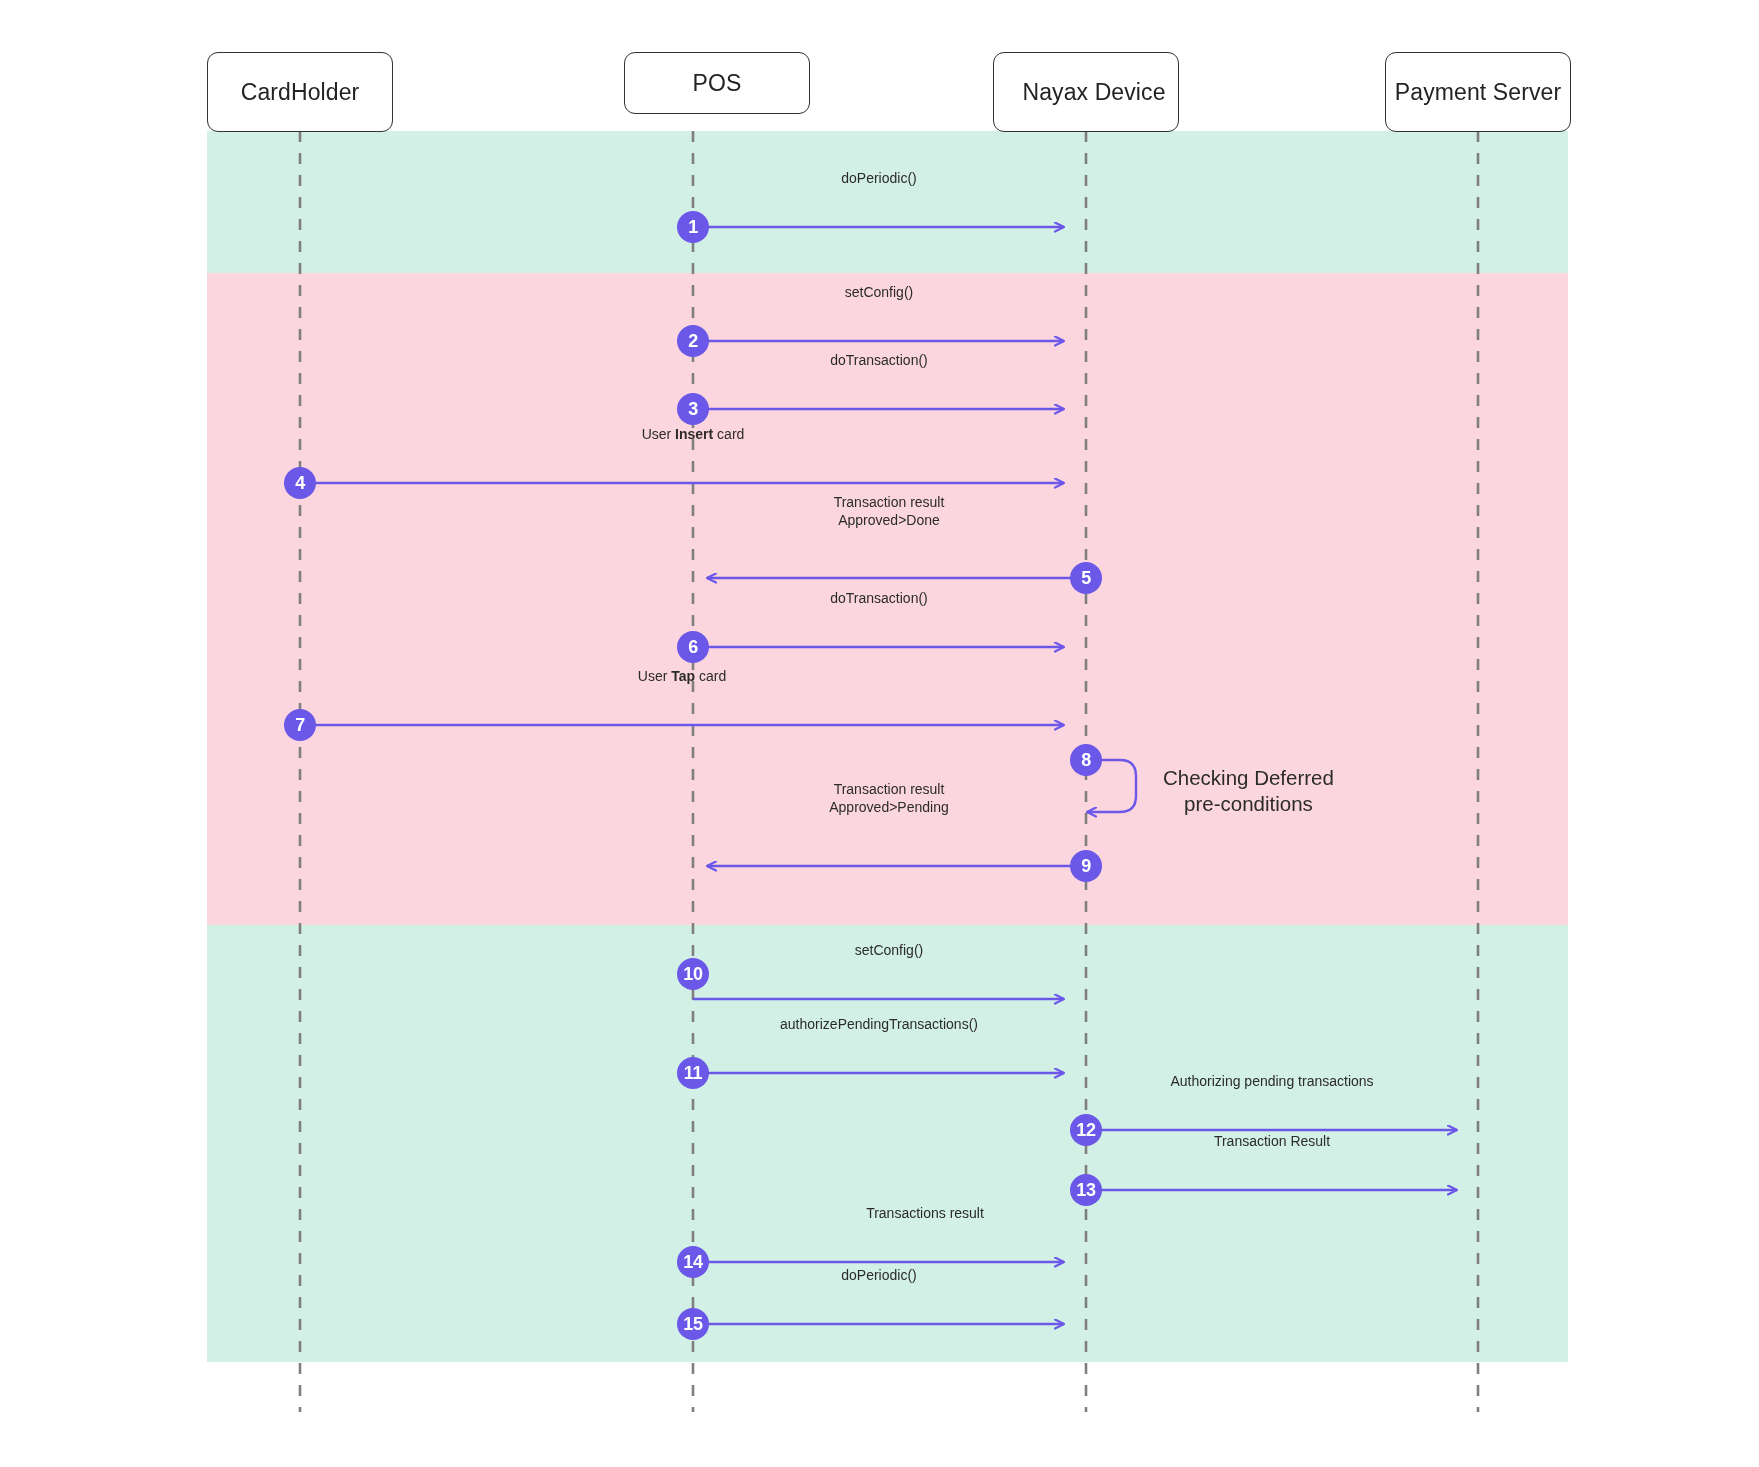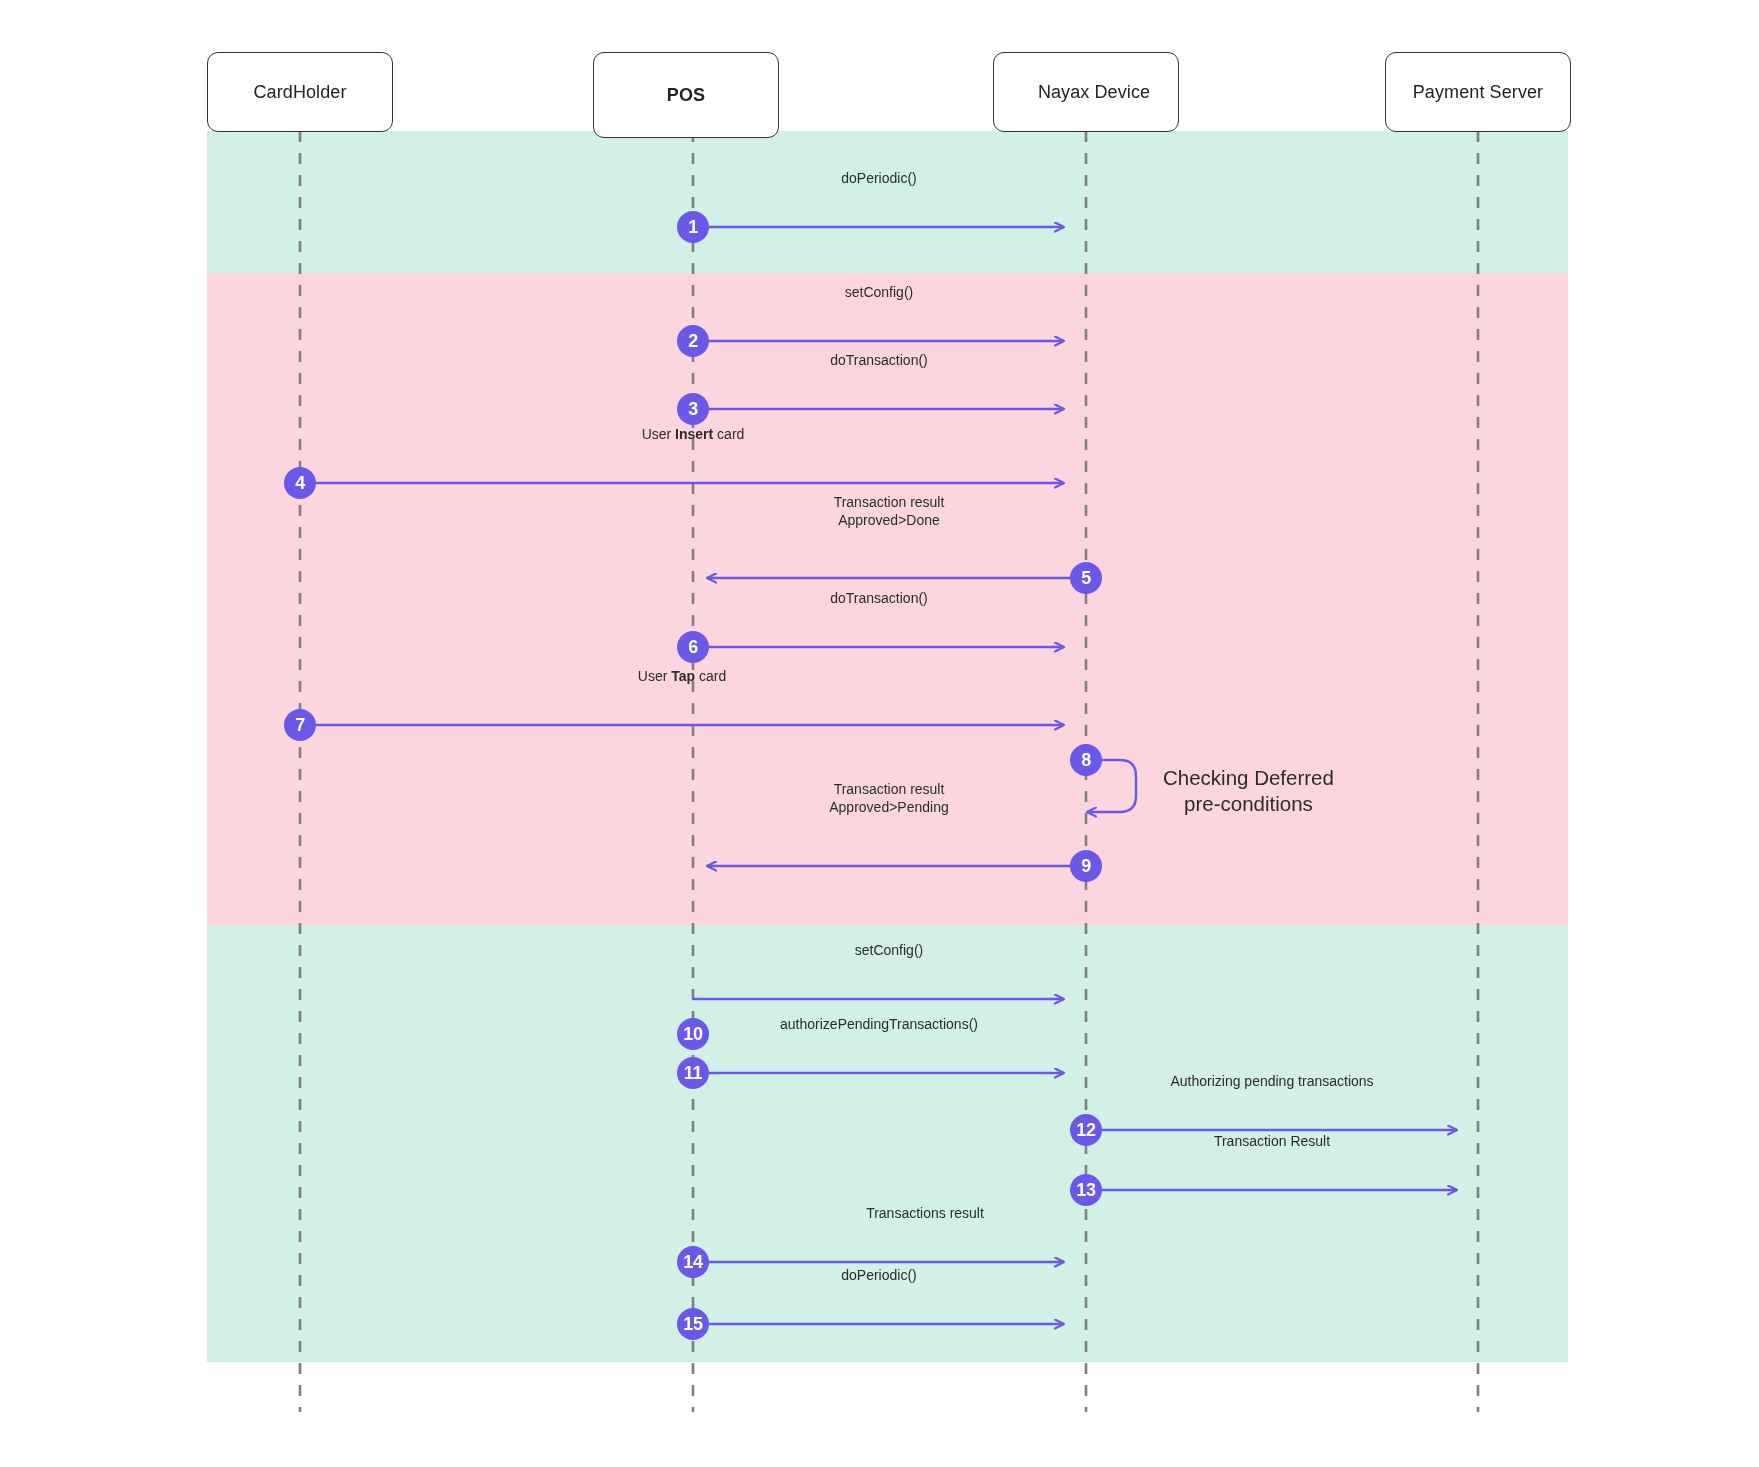--- a/index.html
+++ b/index.html
@@ -28,21 +28,21 @@
   }
   .participant-box {
     position: absolute;
     box-sizing: border-box;
     background: #ffffff;
     border: 1.6px solid #333333;
     border-radius: 11px;
     display: flex;
     align-items: center;
     justify-content: center;
-    font-size: 18px;
+    font-size: 23px;
     color: #232323;
     letter-spacing: 0.1px;
     z-index: 5;
   }
   .msg-label {
     position: absolute;
     font-size: 14px;
     color: #2b2b2b;
     text-align: center;
     white-space: pre-line;
@@ -121,21 +121,21 @@
       <line x1="1086" y1="1130" x2="1457" y2="1130" marker-end="url(#arrowhead)"></line>
       <line x1="1086" y1="1190" x2="1457" y2="1190" marker-end="url(#arrowhead)"></line>
       <line x1="693" y1="1262" x2="1064" y2="1262" marker-end="url(#arrowhead)"></line>
       <line x1="693" y1="1324" x2="1064" y2="1324" marker-end="url(#arrowhead)"></line>
     </g>
   </svg>
 
   <div class="participant-box" style="left:207px; top:52px; width:186px; height:80px;">
     <span>CardHolder</span>
   </div>
-  <div class="participant-box" style="left:593px; top:52px; width:186px; height:86px;font-weight:bold;">
+  <div class="participant-box" style="left:624px; top:52px; width:186px; height:62px;">
     <span>POS</span>
   </div>
   <div class="participant-box" style="left:993px; top:52px; width:186px; height:80px;padding-left:16px;">
     <span>Nayax Device</span>
   </div>
   <div class="participant-box" style="left:1385px; top:52px; width:186px; height:80px;">
     <span>Payment Server</span>
   </div>
 
   <div class="msg-label" style="left:879px; top:170px;">doPeriodic()</div>
@@ -156,20 +156,20 @@
 
   <div class="seq-num" style="left:693px;  top:227px;">1</div>
   <div class="seq-num" style="left:693px;  top:341px;">2</div>
   <div class="seq-num" style="left:693px;  top:409px;">3</div>
   <div class="seq-num" style="left:300px;  top:483px;">4</div>
   <div class="seq-num" style="left:1086px; top:578px;">5</div>
   <div class="seq-num" style="left:693px;  top:647px;">6</div>
   <div class="seq-num" style="left:300px;  top:725px;">7</div>
   <div class="seq-num" style="left:1086px; top:760px;">8</div>
   <div class="seq-num" style="left:1086px; top:866px;">9</div>
-  <div class="seq-num" style="left:693px;  top:1034px;">10</div>
+  <div class="seq-num" style="left:693px;  top:974px;">10</div>
   <div class="seq-num" style="left:693px;  top:1073px;">11</div>
   <div class="seq-num" style="left:1086px; top:1130px;">12</div>
   <div class="seq-num" style="left:1086px; top:1190px;">13</div>
   <div class="seq-num" style="left:693px;  top:1262px;">14</div>
   <div class="seq-num" style="left:693px;  top:1324px;">15</div>
 
 </div>
 
 </body></html>

